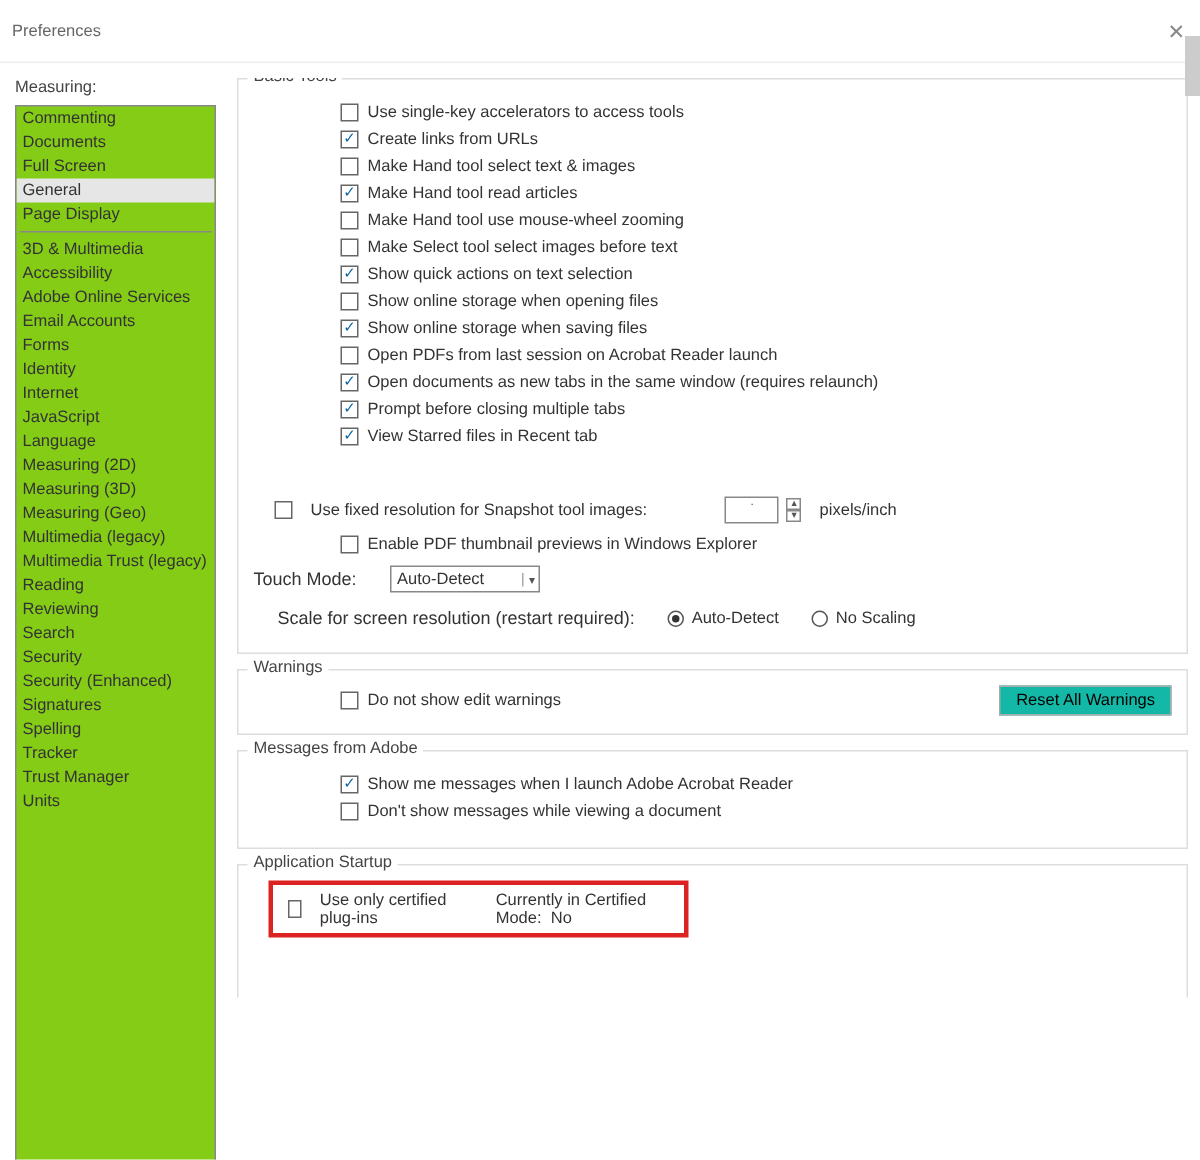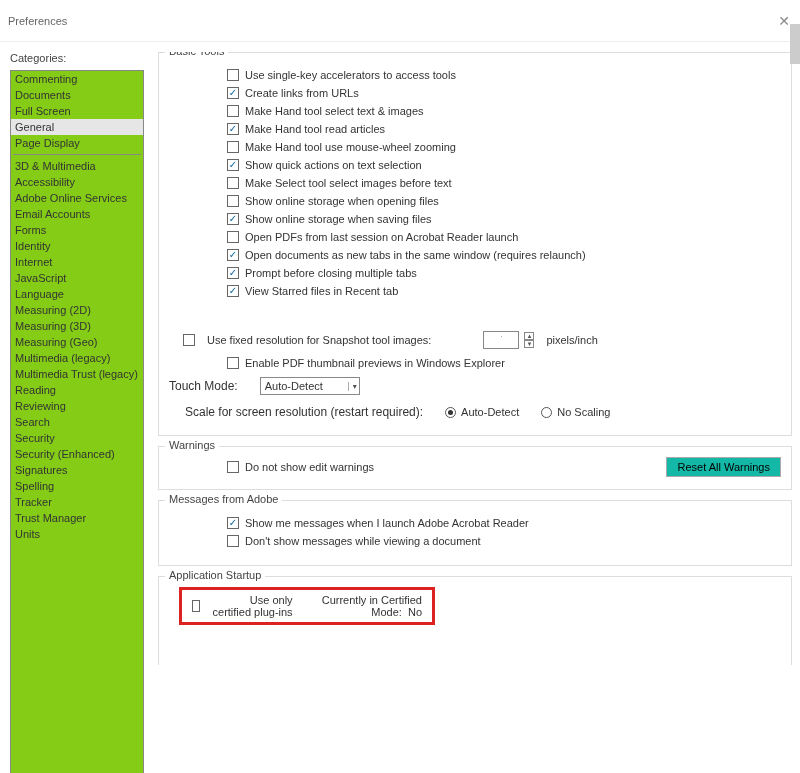--- a/index.html
+++ b/index.html
@@ -152,22 +152,21 @@
   align-items: center;
   justify-content: space-between;
 }
 .startup-highlight {
   border: 3px solid #d22;
   padding: 4px 10px;
   display: flex;
   align-items: center;
   gap: 26px;
   margin-left: 10px;
-  width: 256px;
-  text-align: right;
+  width: 280px;
 }
 .field-label { font-size: 12px; color: #333; }
 .scrollbar {
   position: absolute;
   right: 0;
   top: 24px;
   width: 10px;
   height: 40px;
   background: #ccc;
 }
@@ -175,21 +174,21 @@
 </head>
 <body>
 
 <div class="titlebar">
   <span class="title">Preferences</span>
   <span class="close">✕</span>
 </div>
 
 <div class="main">
   <div class="left">
-    <div class="left-label">Categories:</div>
+    <div class="left-label">Measuring:</div>
     <div class="cat-list" id="cat-list">
         <div class="cat-item">Commenting</div>
         <div class="cat-item">Documents</div>
         <div class="cat-item">Full Screen</div>
         <div class="cat-item selected">General</div>
         <div class="cat-item">Page Display</div>
         <div class="cat-sep"></div>
         <div class="cat-item">3D &amp; Multimedia</div>
         <div class="cat-item">Accessibility</div>
         <div class="cat-item">Adobe Online Services</div>
@@ -236,26 +235,26 @@
           </div>
           <div class="chk-row">
             <span class="chk checked"></span>
             <span class="chk-label">Make Hand tool read articles</span>
           </div>
           <div class="chk-row">
             <span class="chk"></span>
             <span class="chk-label">Make Hand tool use mouse-wheel zooming</span>
           </div>
           <div class="chk-row">
+            <span class="chk"></span>
+            <span class="chk-label">Make Select tool select images before text</span>
+          </div>
+          <div class="chk-row">
             <span class="chk checked"></span>
             <span class="chk-label">Show quick actions on text selection</span>
-          </div>
-          <div class="chk-row">
-            <span class="chk"></span>
-            <span class="chk-label">Make Select tool select images before text</span>
           </div>
           <div class="chk-row">
             <span class="chk"></span>
             <span class="chk-label">Show online storage when opening files</span>
           </div>
           <div class="chk-row">
             <span class="chk checked"></span>
             <span class="chk-label">Show online storage when saving files</span>
           </div>
           <div class="chk-row">

